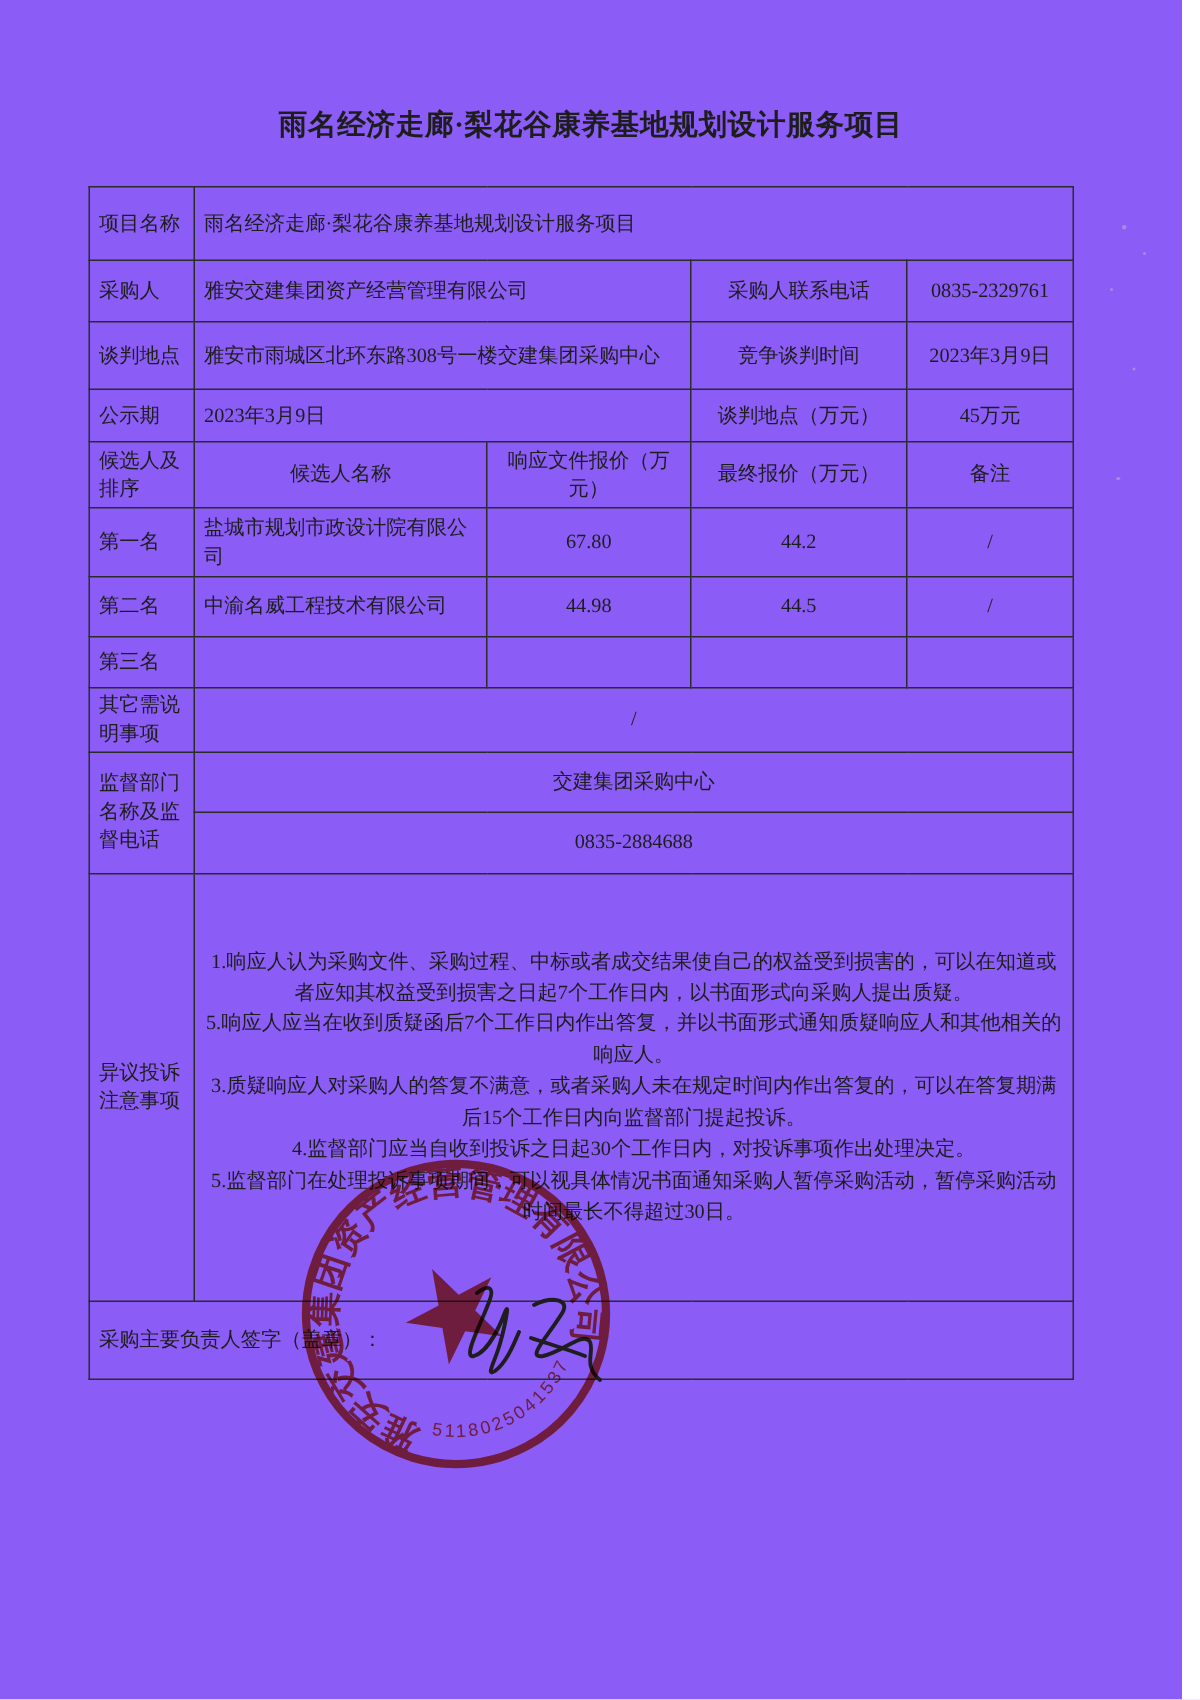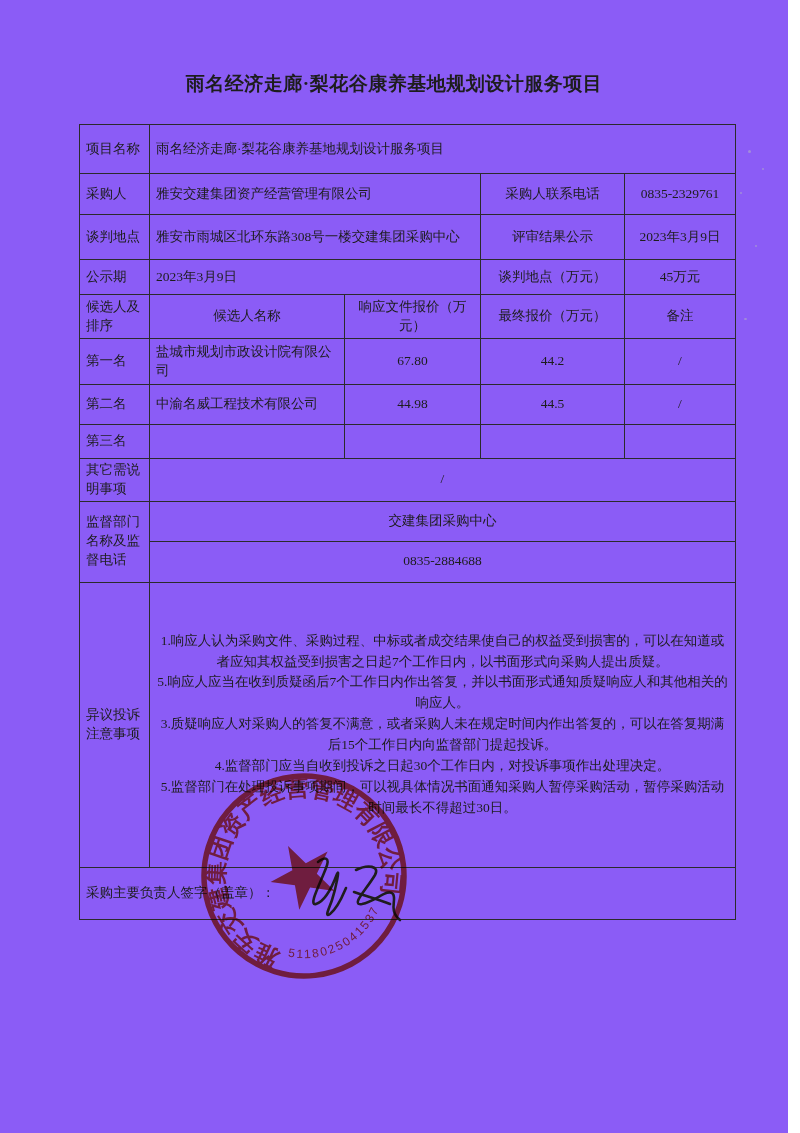--- a/index.html
+++ b/index.html
@@ -11,21 +11,21 @@
     font-family: "Liberation Serif", "DejaVu Serif", serif;
     color: #1d1d1d;
     overflow: hidden;
   }
   .doc-title {
     position: absolute; top: 70px; left: 0; width: 100%;
     text-align: center; font-weight: bold;
     font-size: 19px; line-height: 27px; letter-spacing: 0.5px;
   }
   table.main {
-    position: absolute; left: 79px; top: 124px;
+    position: absolute; left: 59px; top: 124px;
     width: 656px; border-collapse: collapse; table-layout: fixed;
     font-size: 13.5px;
   }
   table.main td {
     border: 1.4px solid #2b2b2b;
     padding: 2px 6px;
     vertical-align: middle;
     line-height: 1.4;
     word-break: break-all;
   }
@@ -90,21 +90,21 @@
       </tr>
       <tr class="r-purchaser">
         <td class="lbl">采购人</td>
         <td class="val" colspan="2">雅安交建集团资产经营管理有限公司</td>
         <td class="ctr">采购人联系电话</td>
         <td class="ctr">0835-2329761</td>
       </tr>
       <tr class="r-venue">
         <td class="lbl">谈判地点</td>
         <td class="val" colspan="2">雅安市雨城区北环东路308号一楼交建集团采购中心</td>
-        <td class="ctr">评审结果公示</td>
+        <td class="ctr">竞争谈判时间</td>
         <td class="ctr">2023年3月9日</td>
       </tr>
       <tr class="r-publicity">
         <td class="lbl">公示期</td>
         <td class="val" colspan="2">2023年3月9日</td>
         <td class="ctr">谈判地点（万元）</td>
         <td class="ctr">45万元</td>
       </tr>
       <tr class="r-candhead">
         <td class="lbl">候选人及排序</td>

